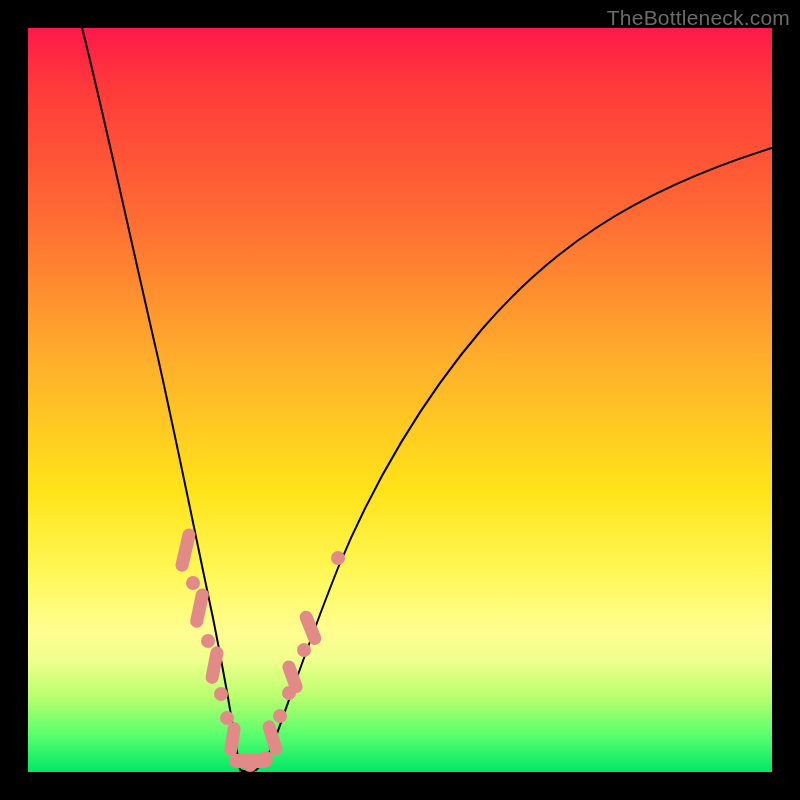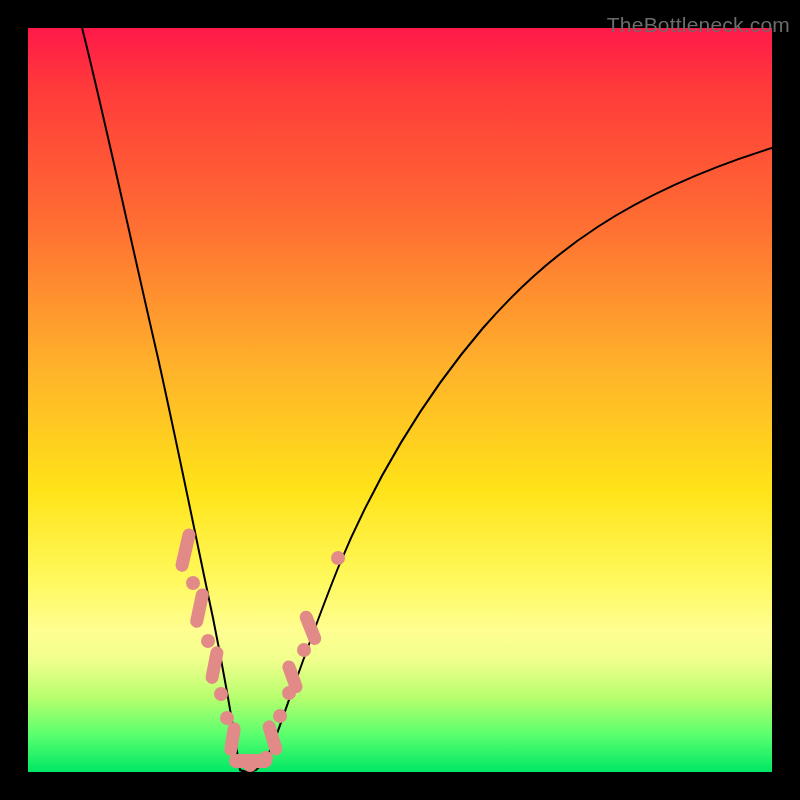--- a/index.html
+++ b/index.html
@@ -32,21 +32,20 @@
     );
   }
   .watermark {
     position: absolute;
     top: 6px;
     right: 10px;
     color: #6c6c6c;
     font-size: 21px;
     letter-spacing: 0.2px;
     font-weight: 500;
-    margin-top: 7px;
   }
   svg.plot {
     position: absolute;
     left: 0;
     top: 0;
   }
   .curve {
     fill: none;
     stroke: #000;
     stroke-width: 2;

